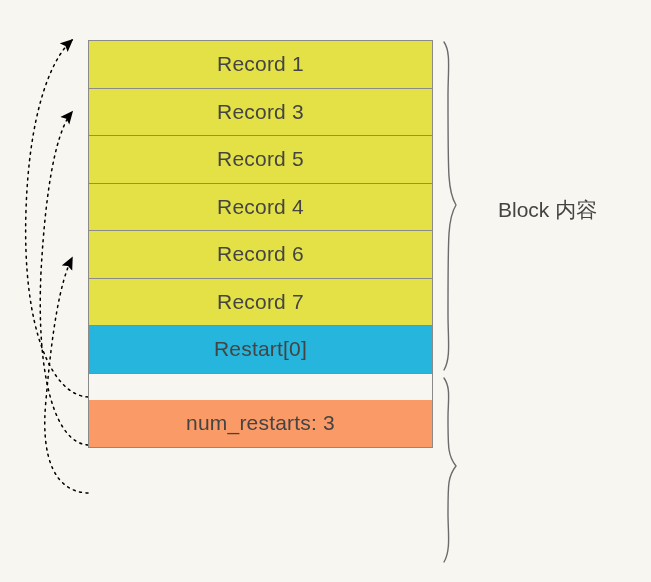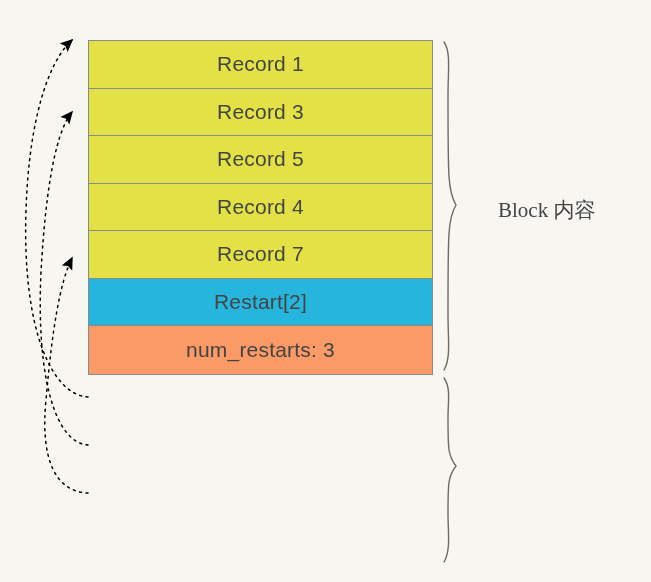--- a/index.html
+++ b/index.html
@@ -40,37 +40,37 @@
     align-items: center;
     justify-content: center;
     box-sizing: border-box;
     border-bottom: 1px solid #8A8A8A;
     font-size: 21px;
     color: #444444;
     letter-spacing: 0.2px;
   }
   .cell:last-child {
     border-bottom: none;
+    margin-top: 26px;
   }
   .cell.record {
     background: #E3E145;
   }
   .cell.restart {
     background: #26B5DC;
   }
   .cell.footer {
     background: #FA9A66;
   }
   .side-label {
     position: absolute;
     font-size: 21px;
     color: #444444;
     white-space: nowrap;
     z-index: 3;
-    font-family: Liberation Serif, serif;
   }
   #label-content {
     left: 498px;
     top: 196px;
   }
   #label-trailer {
     left: 498px;
     top: 450px;
   }
 </style>
@@ -106,24 +106,27 @@
     <div class="cell record">
       <span>Record 3</span>
     </div>
     <div class="cell record">
       <span>Record 5</span>
     </div>
     <div class="cell record">
       <span>Record 4</span>
     </div>
     <div class="cell record">
+      <span>Record 6</span>
+    </div>
+    <div class="cell record">
       <span>Record 7</span>
     </div>
     <div class="cell restart">
-      <span>Restart[2]</span>
+      <span>Restart[0]</span>
     </div>
     <div class="cell footer">
       <span>num_restarts: 3</span>
     </div>
   </div>
 
   <div class="side-label" id="label-content">Block  内容</div>
 
 
 </div>

